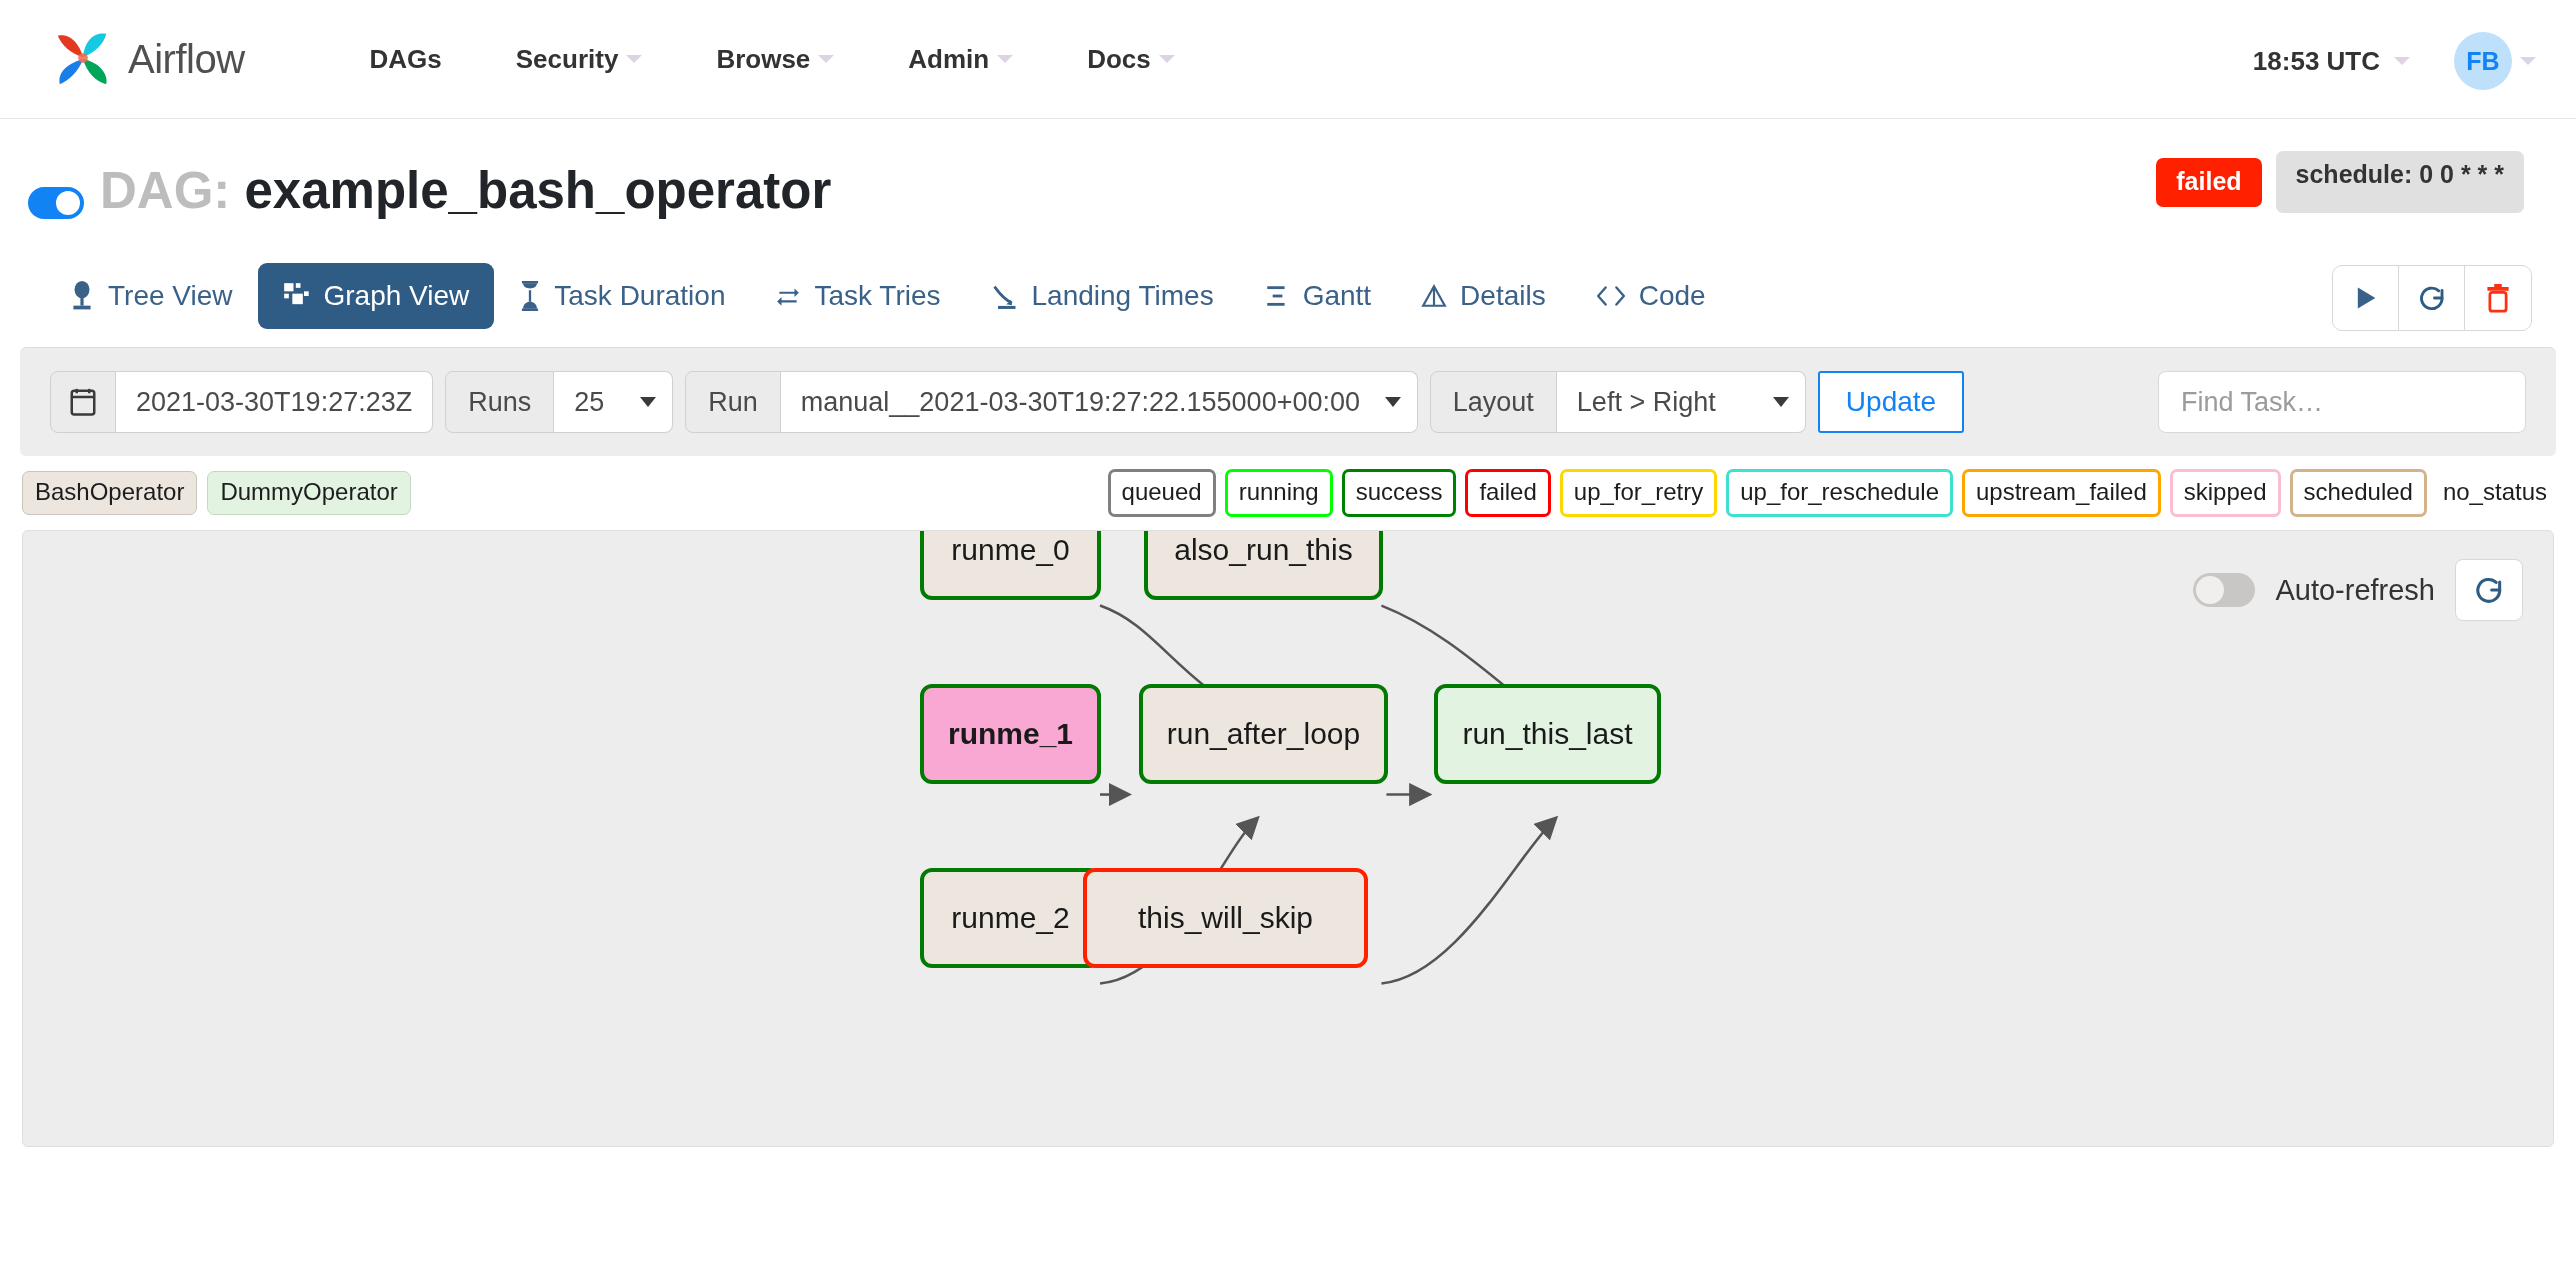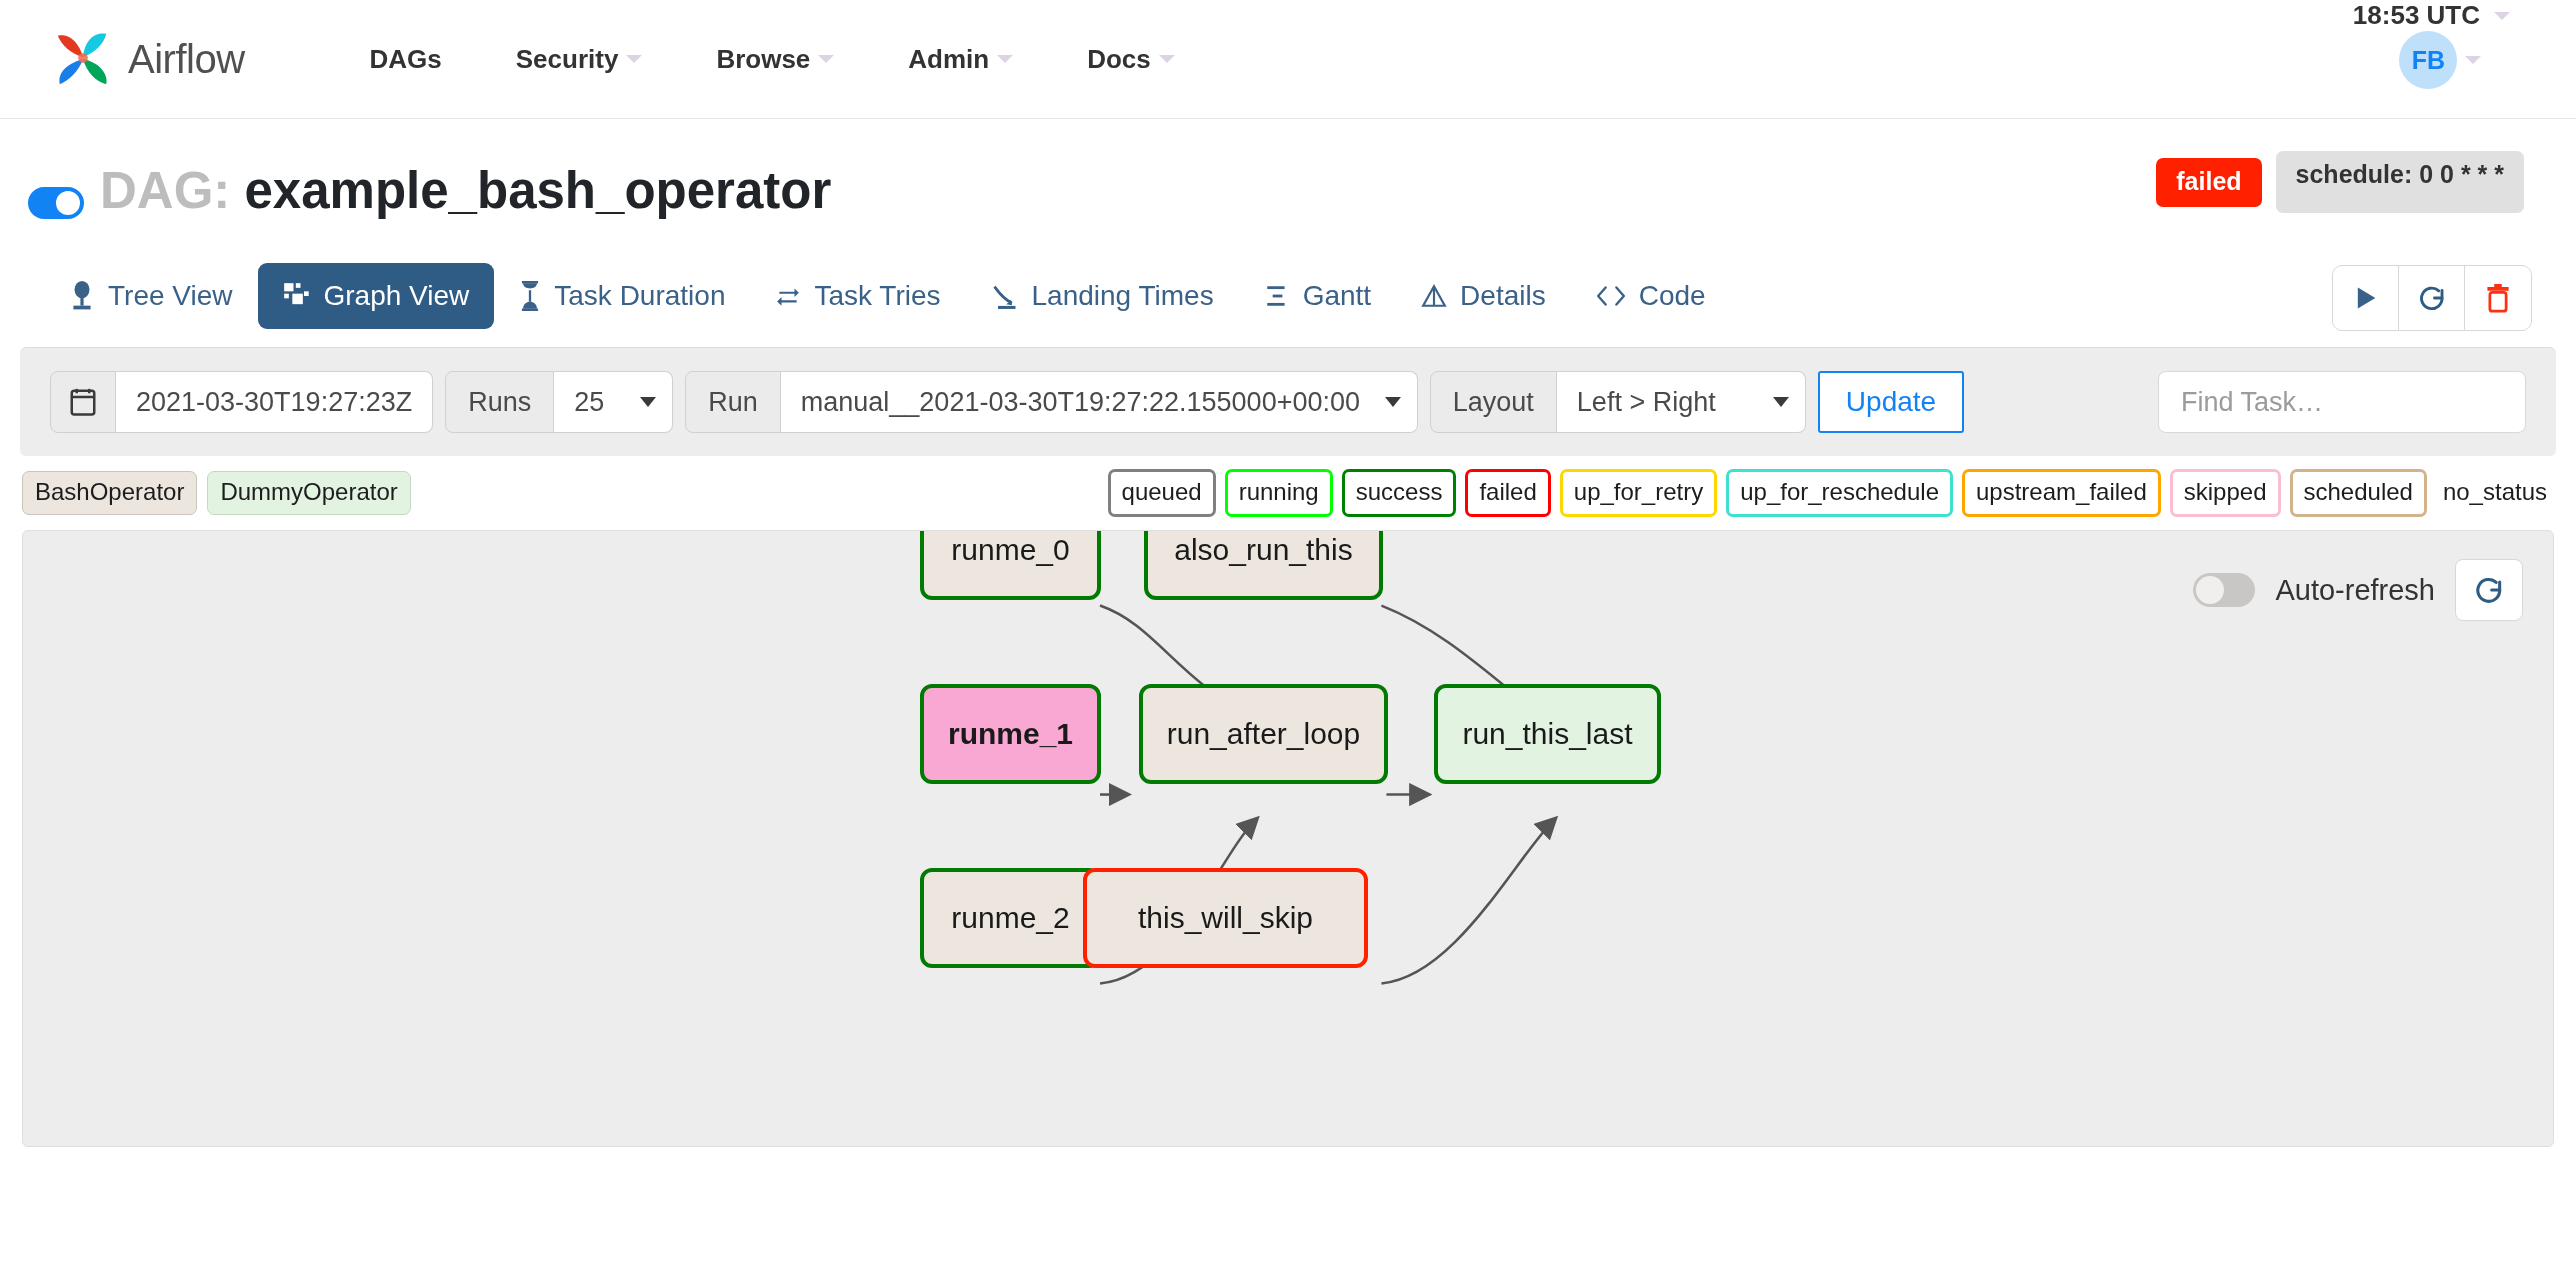--- a/index.html
+++ b/index.html
@@ -28,21 +28,21 @@
     padding: 0 29px; white-space: nowrap;
     display: flex; align-items: center; gap: 8px; cursor: pointer;
   }
   .caret {
     width: 0; height: 0;
     border-left: 8px solid transparent; border-right: 8px solid transparent;
     border-top: 8px solid #ded3e4; display: inline-block;
   }
   .nav-right {
     position: absolute; right: 40px; top: 0; height: 122px;
-    display: flex; align-items: center; gap: 0; flex-direction: column;
+    display: flex; align-items: center; gap: 0;
   }
   .nav-time {
     font-size: 26px; font-weight: bold; color: #333;
     display: flex; align-items: center; gap: 14px; padding: 0 26px; cursor: pointer;
   }
   .avatar-wrap { display: flex; align-items: center; gap: 8px; padding-left: 18px; cursor: pointer; }
   .avatar {
     width: 58px; height: 58px; border-radius: 50%;
     background: #bfe0fb; color: #1283f5;
     font-size: 25px; font-weight: bold;

